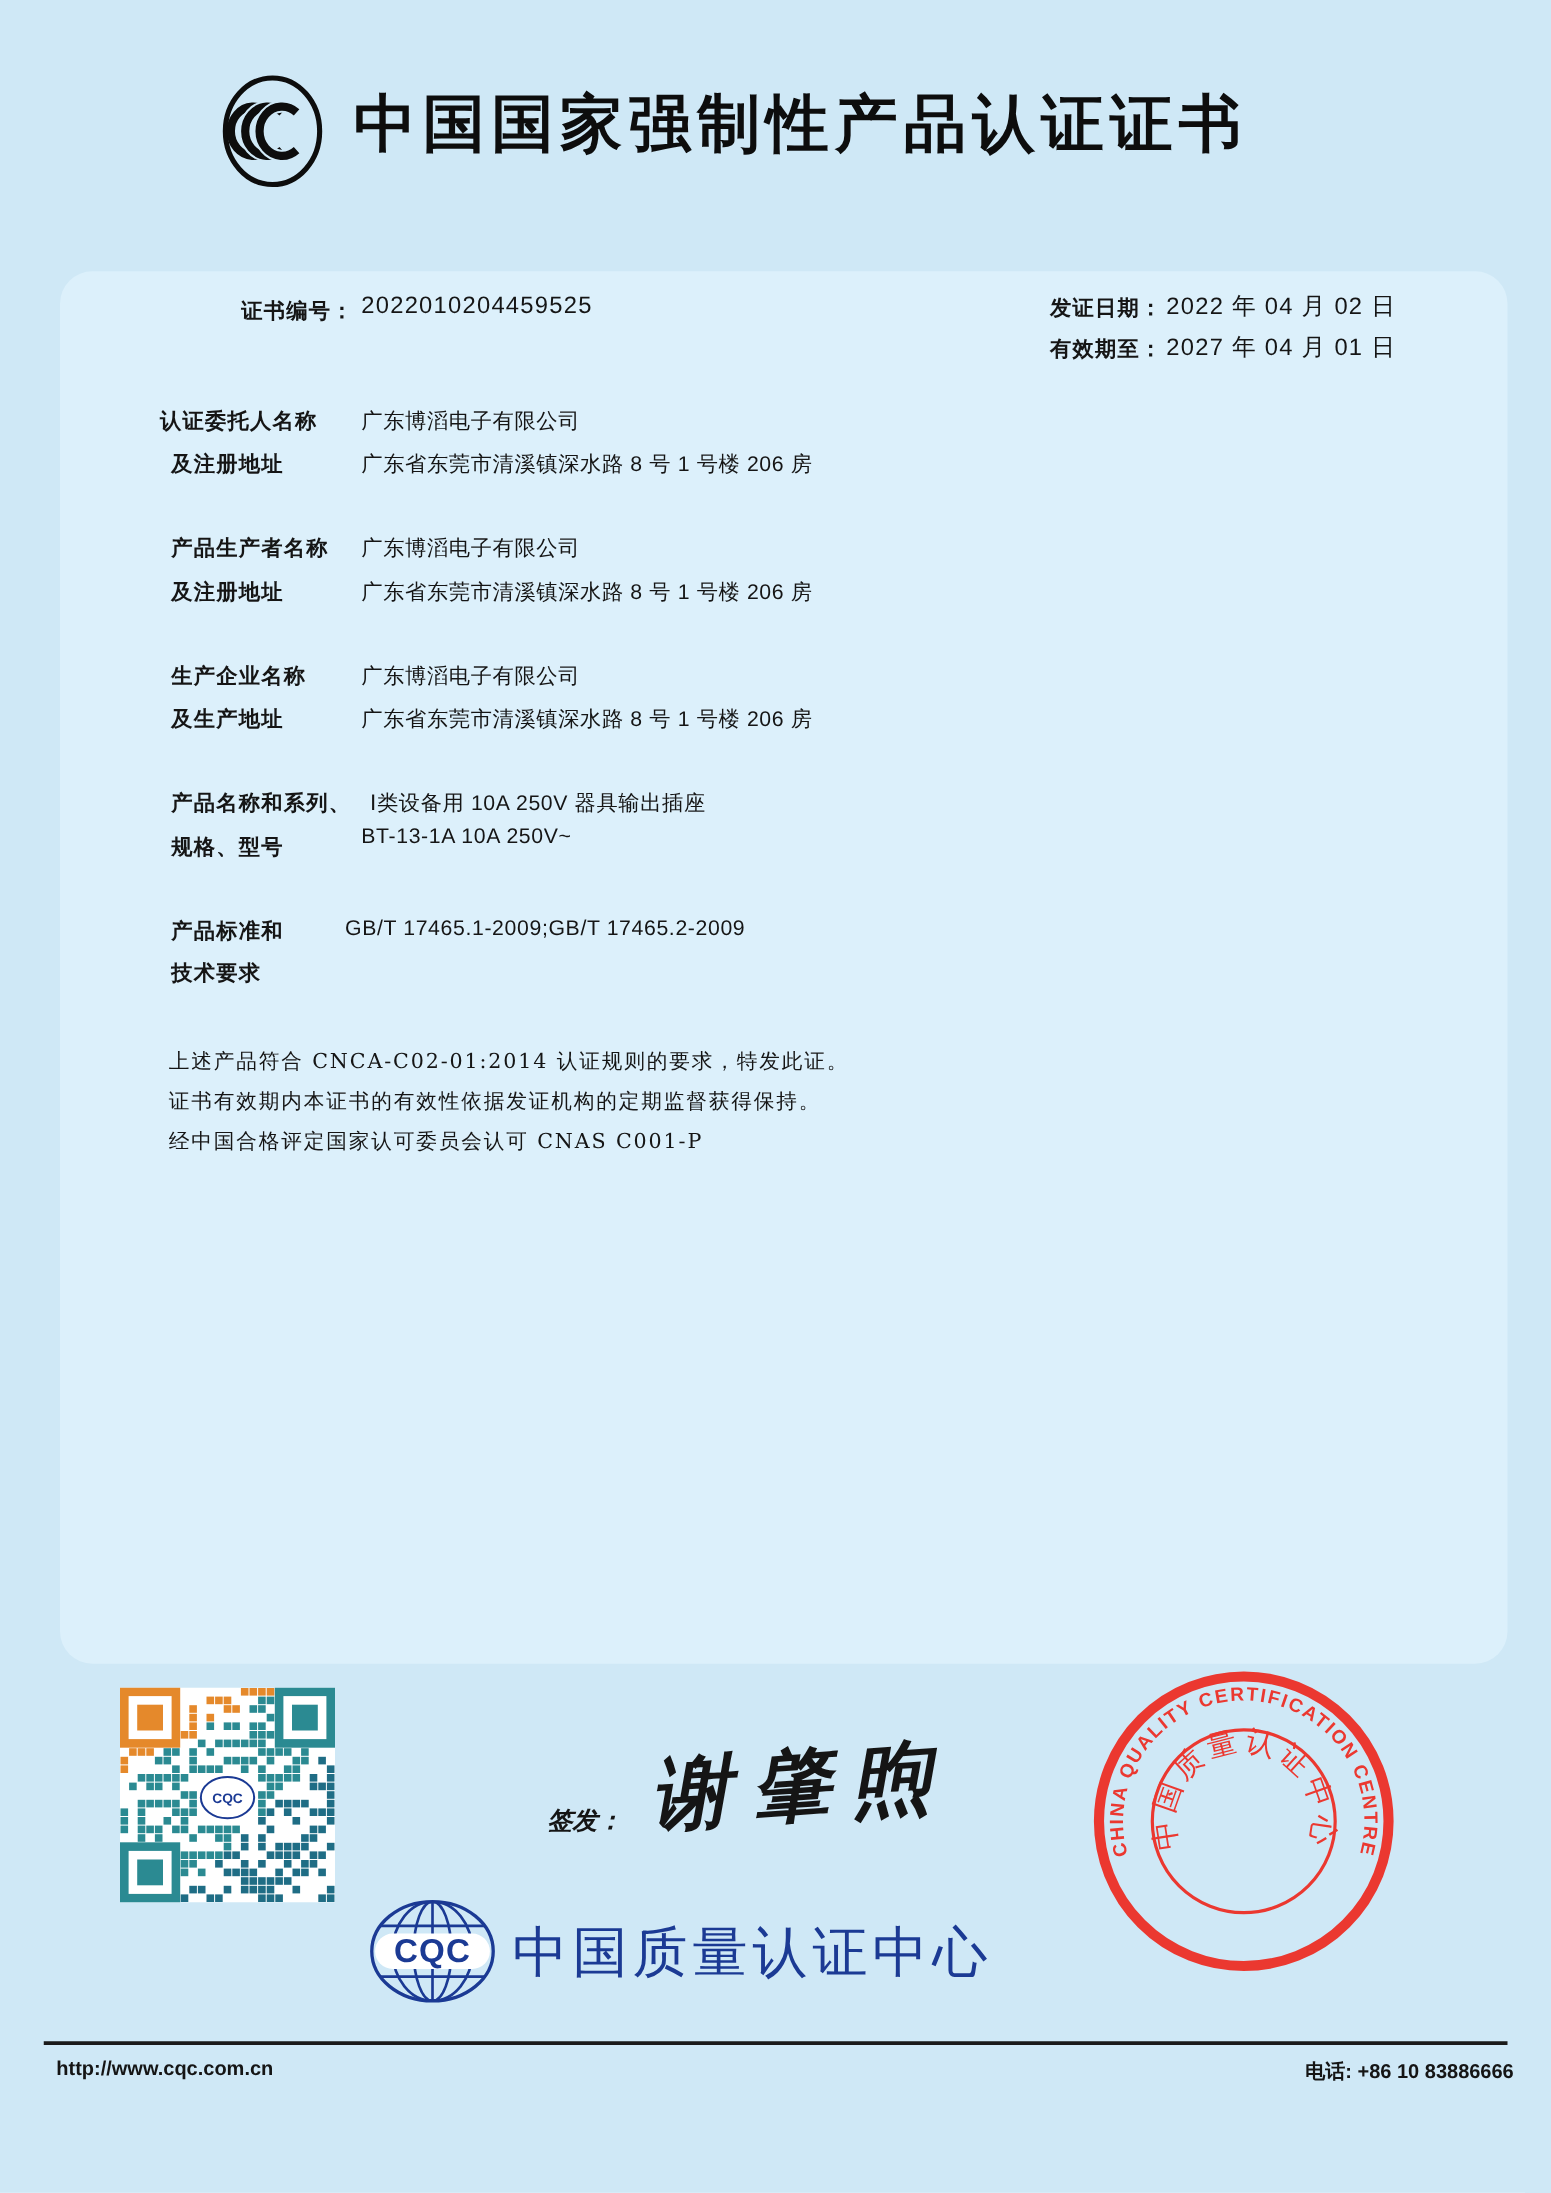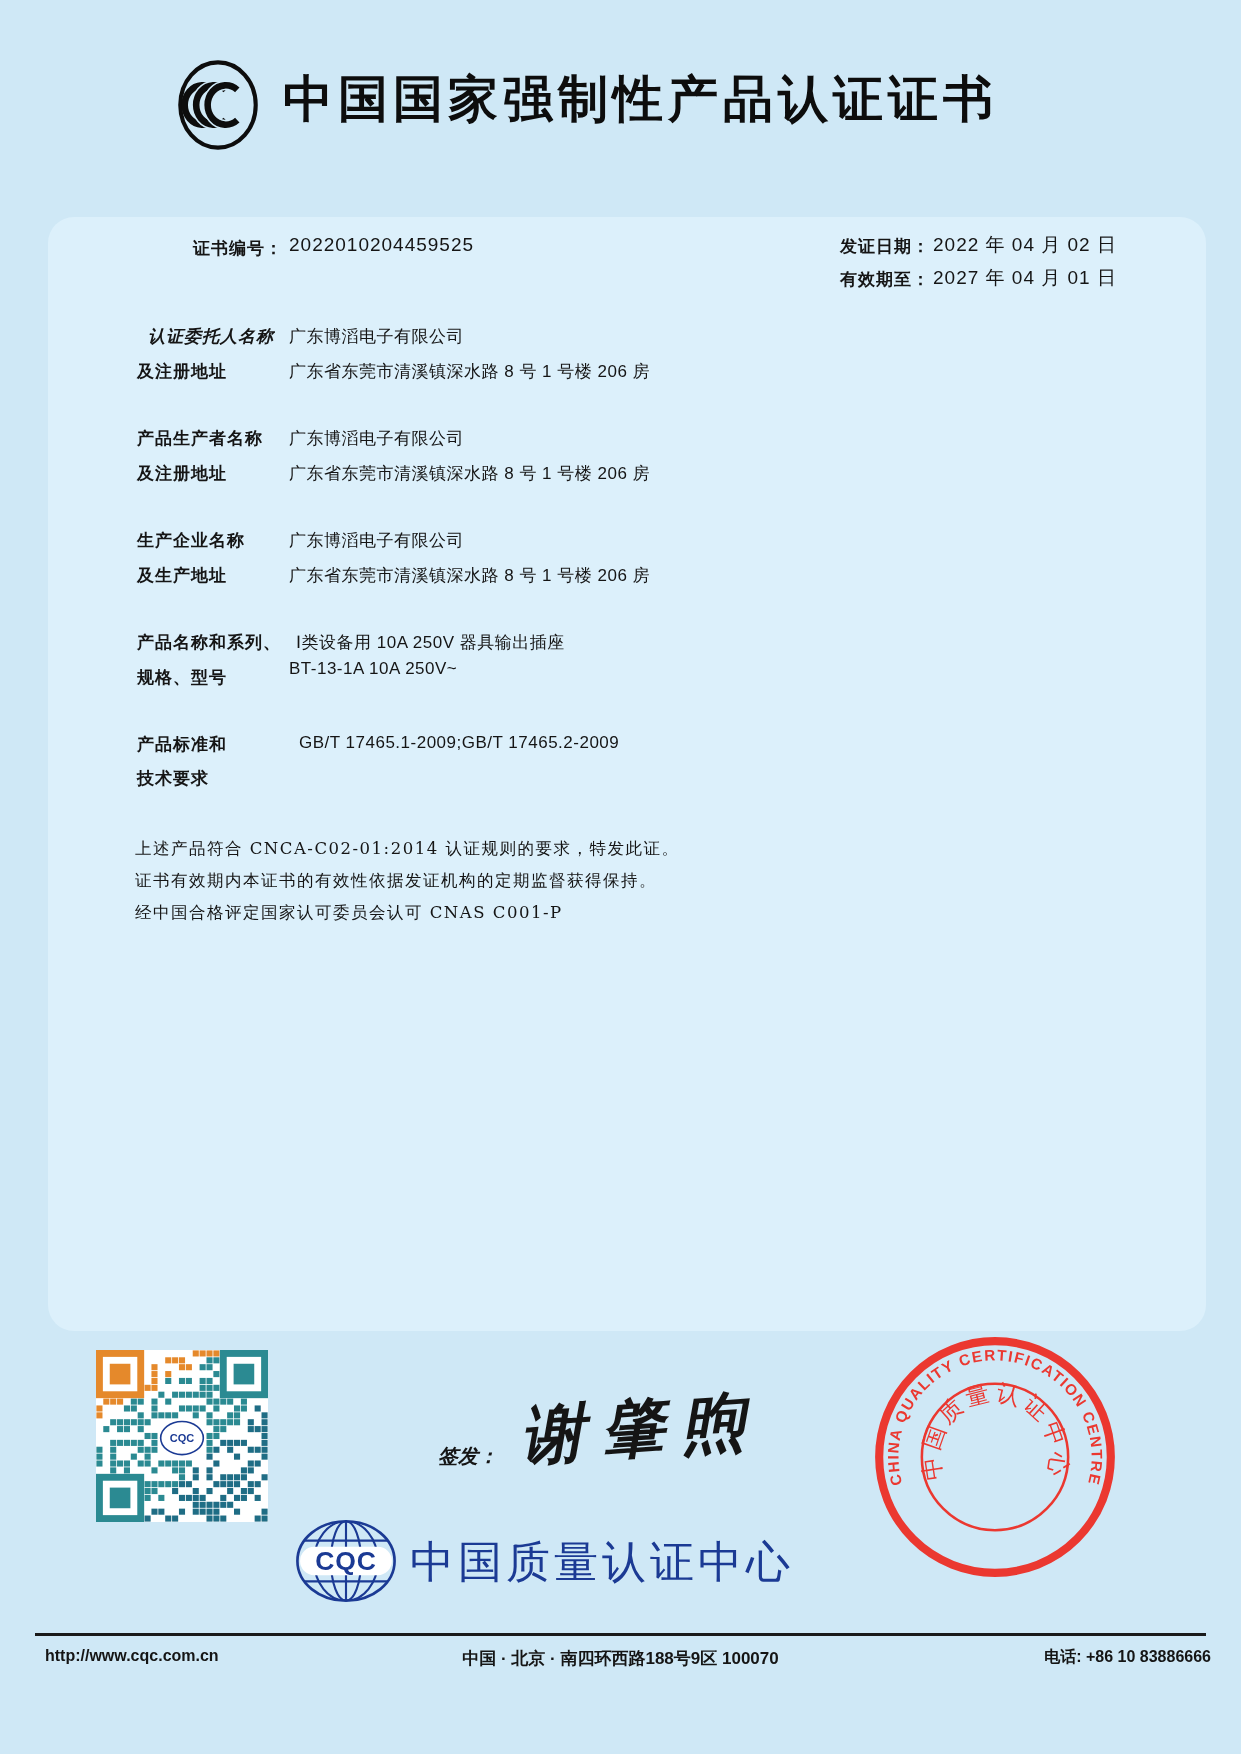--- a/index.html
+++ b/index.html
@@ -44,42 +44,42 @@
   <div class="abs title" style="left:283px;top:66px;">中国国家强制性产品认证证书</div>
 
   <div class="abs kai-label" style="left:193px;top:237px;">证书编号：</div>
   <div class="abs kai-val" style="left:289px;top:234px;">2022010204459525</div>
 
   <div class="abs kai-label" style="left:840px;top:235px;">发证日期：</div>
   <div class="abs kai-val" style="left:933px;top:232px;">2022 年 04 月 02 日</div>
   <div class="abs kai-label" style="left:840px;top:268px;">有效期至：</div>
   <div class="abs kai-val" style="left:933px;top:265px;">2027 年 04 月 01 日</div>
 
-  <div class="abs f-label" style="left:148px;top:325px;font-style:italic;">认证委托人名称</div>
+  <div class="abs f-label" style="left:128px;top:325px;">认证委托人名称</div>
   <div class="abs f-val" style="left:289px;top:325px;">广东博滔电子有限公司</div>
   <div class="abs f-label" style="left:137px;top:360px;">及注册地址</div>
   <div class="abs f-val" style="left:289px;top:360px;">广东省东莞市清溪镇深水路 8 号 1 号楼 206 房</div>
 
   <div class="abs f-label" style="left:137px;top:427px;">产品生产者名称</div>
   <div class="abs f-val" style="left:289px;top:427px;">广东博滔电子有限公司</div>
   <div class="abs f-label" style="left:137px;top:462px;">及注册地址</div>
   <div class="abs f-val" style="left:289px;top:462px;">广东省东莞市清溪镇深水路 8 号 1 号楼 206 房</div>
 
   <div class="abs f-label" style="left:137px;top:529px;">生产企业名称</div>
   <div class="abs f-val" style="left:289px;top:529px;">广东博滔电子有限公司</div>
   <div class="abs f-label" style="left:137px;top:564px;">及生产地址</div>
   <div class="abs f-val" style="left:289px;top:564px;">广东省东莞市清溪镇深水路 8 号 1 号楼 206 房</div>
 
   <div class="abs f-label" style="left:137px;top:631px;">产品名称和系列、</div>
   <div class="abs f-val" style="left:296px;top:631px;">Ⅰ类设备用 10A 250V 器具输出插座</div>
   <div class="abs f-label" style="left:137px;top:666px;">规格、型号</div>
   <div class="abs f-val" style="left:289px;top:659px;">BT-13-1A 10A 250V~</div>
 
   <div class="abs f-label" style="left:137px;top:733px;">产品标准和</div>
-  <div class="abs f-val" style="left:299px;top:733px;">GB/T 17465.1-2009;GB/T 17465.2-2009</div>
+  <div class="abs f-val" style="left:276px;top:733px;">GB/T 17465.1-2009;GB/T 17465.2-2009</div>
   <div class="abs f-label" style="left:137px;top:767px;">技术要求</div>
 
   <div class="abs stmt" style="left:135px;top:838px;">上述产品符合 CNCA-C02-01:2014 认证规则的要求，特发此证。</div>
   <div class="abs stmt" style="left:135px;top:870px;">证书有效期内本证书的有效性依据发证机构的定期监督获得保持。</div>
   <div class="abs stmt" style="left:135px;top:902px;">经中国合格评定国家认可委员会认可 CNAS C001-P</div>
 
 
   <div class="abs" style="left:96px;top:1350px;">
     <svg id="qr-svg" width="172" height="172" viewBox="0 0 172 172">
       <rect x="0" y="0" width="172" height="172" fill="#ffffff"></rect>
@@ -350,16 +350,15 @@
         <textPath href="#arc-outer" startOffset="50%" text-anchor="middle">CHINA QUALITY CERTIFICATION CENTRE</textPath>
       </text>
       <text font-family="Liberation Sans, sans-serif" font-size="23" fill="#ee2b22" letter-spacing="4">
         <textPath href="#arc-inner" startOffset="50%" text-anchor="middle">中国质量认证中心</textPath>
       </text>
     </svg>
   </div>
 
   <div class="footer-rule"></div>
   <div class="abs footer-txt" style="left:45px;top:1647px;">http://www.cqc.com.cn</div>
-  <div class="abs footer-center" style="left:0;top:1647px;">中国 · 北京 · 南四环西路188号9区    100070</div>
   <div class="abs footer-txt" style="right:30px;top:1647px;">电话: +86 10 83886666</div>
 
 </div>
 
 </body></html>

